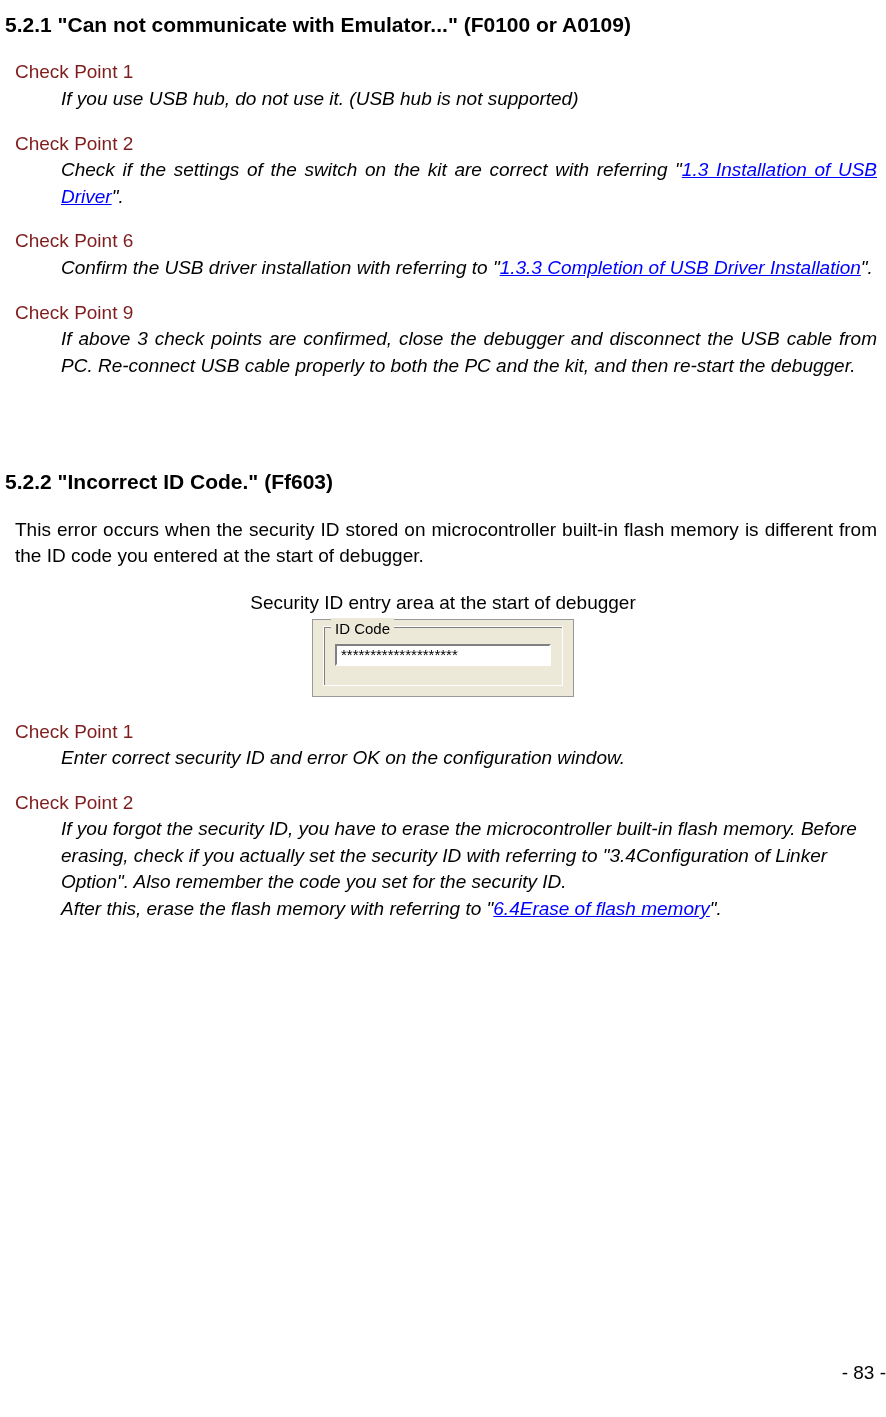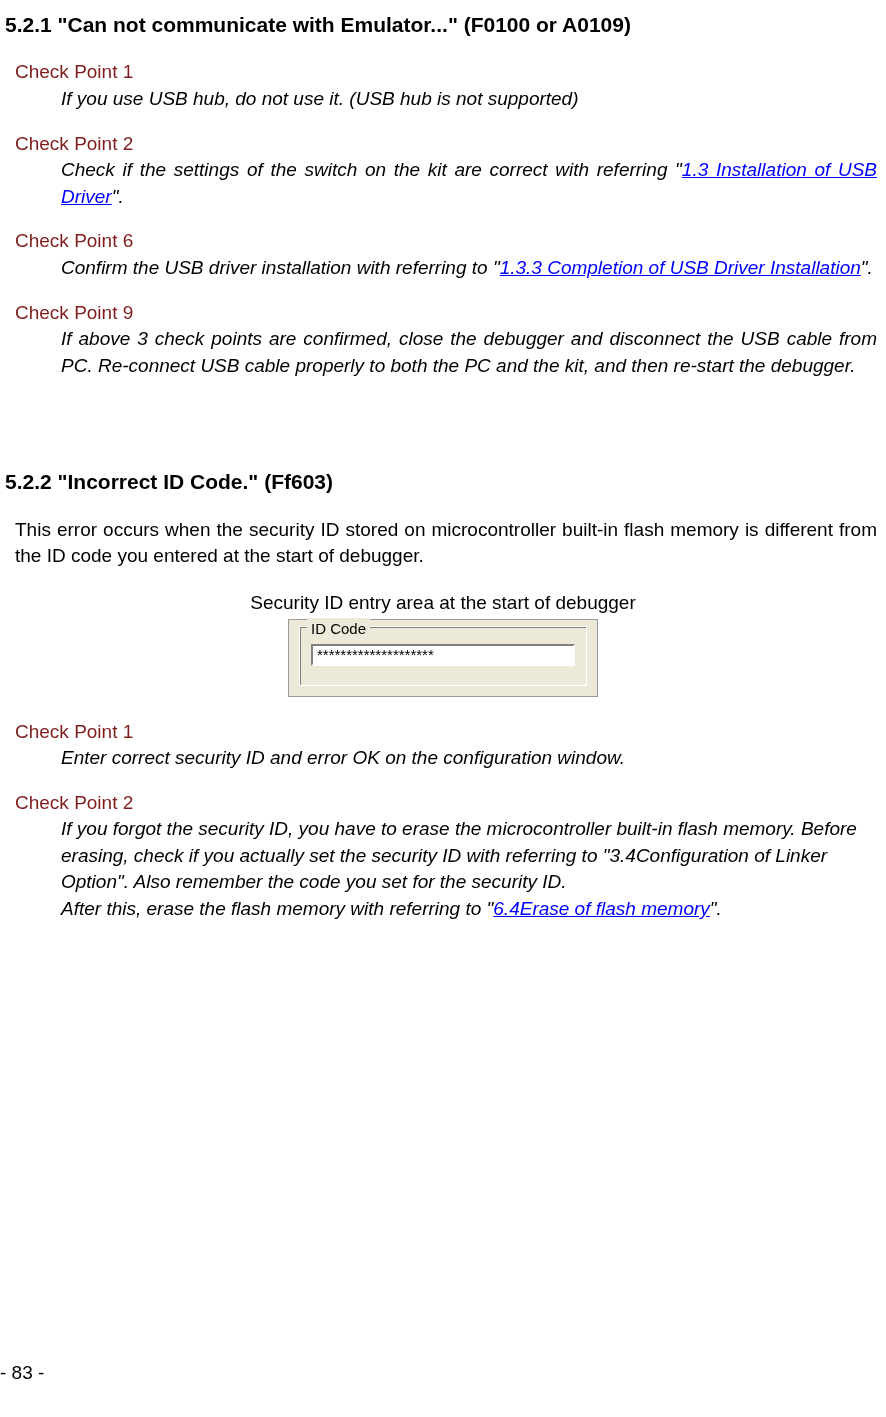--- a/index.html
+++ b/index.html
@@ -48,21 +48,21 @@
       margin-left: 10px;
       margin-right: 4px;
       text-align: justify;
       margin-top: 20px;
     }
     .caption {
       text-align: center;
       margin-top: 20px;
     }
     .id-code-box {
-      width: 310px;
+      width: 262px;
       height: 78px;
       margin: 2px auto 0 auto;
       background: #ece9d8;
       border: 1px solid #999;
       position: relative;
     }
     .id-code-fieldset {
       position: absolute;
       left: 10px;
       top: 6px;
@@ -97,21 +97,21 @@
       padding: 0 4px;
       display: flex;
       align-items: center;
       overflow: hidden;
     }
     .page-number {
       position: absolute;
       bottom: 30px;
       left: 0;
       right: 0;
-      text-align: left;
+      text-align: right;
       font-size: 19px;
     }
   </style>
 </head>
 <body>
 
 <div class="section-heading">5.2.1 "Can not communicate with Emulator..." (F0100 or A0109)</div>
 
 <div class="check-point-label">Check Point 1</div>
 <div class="check-point-body">If you use USB hub, do not use it. (USB hub is not supported)</div>

